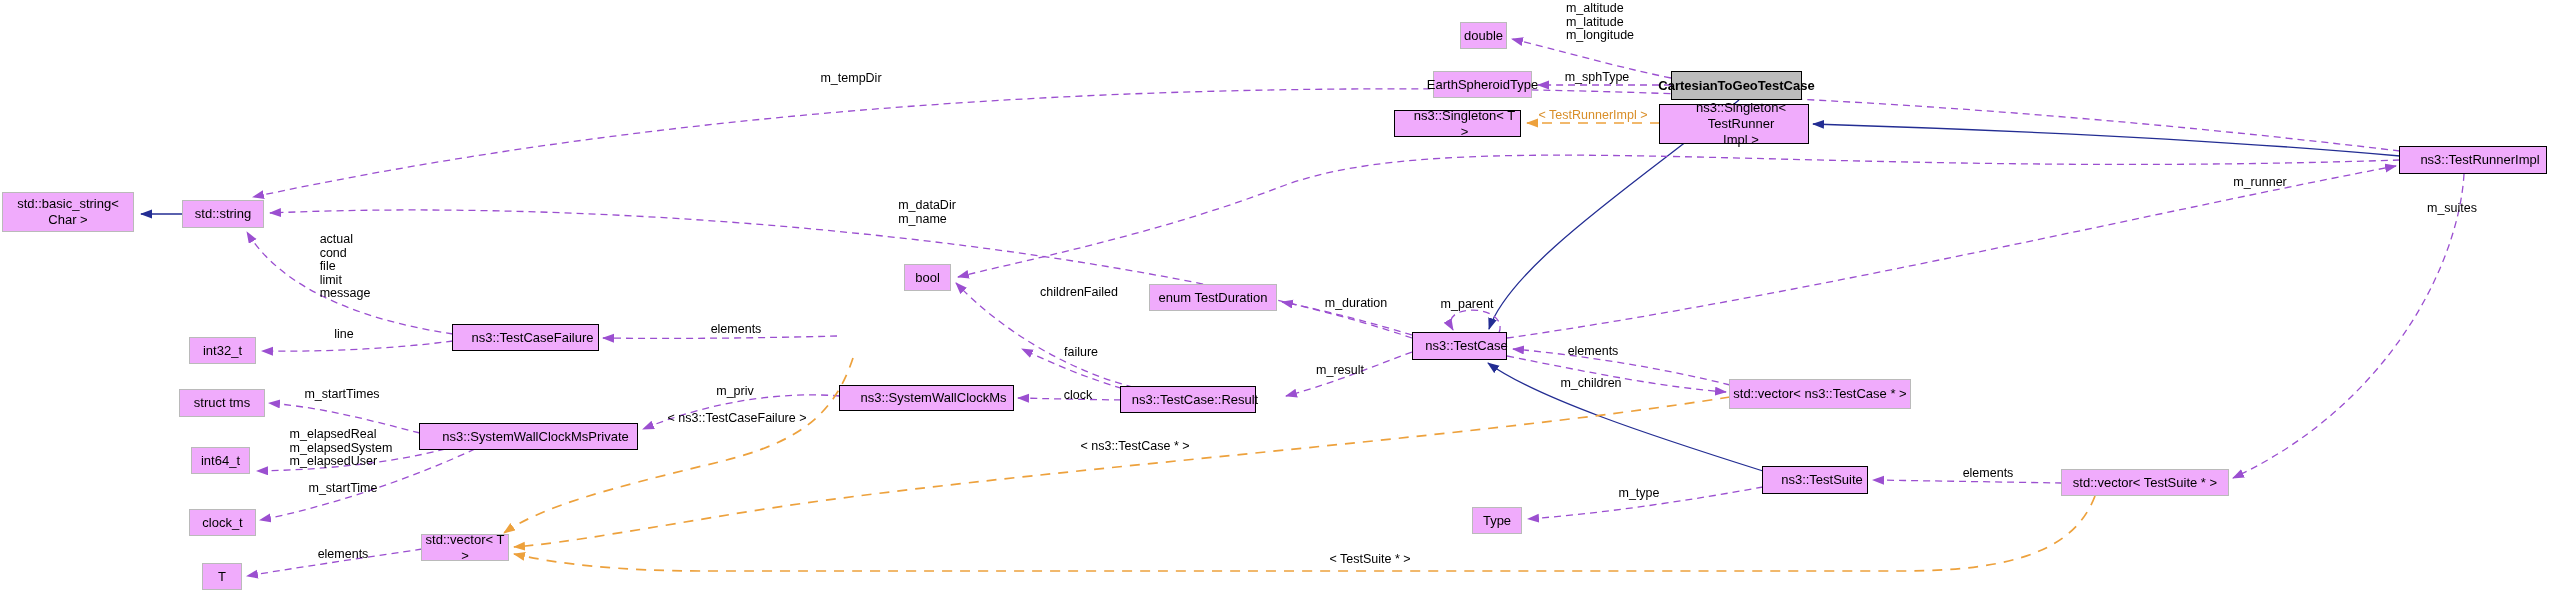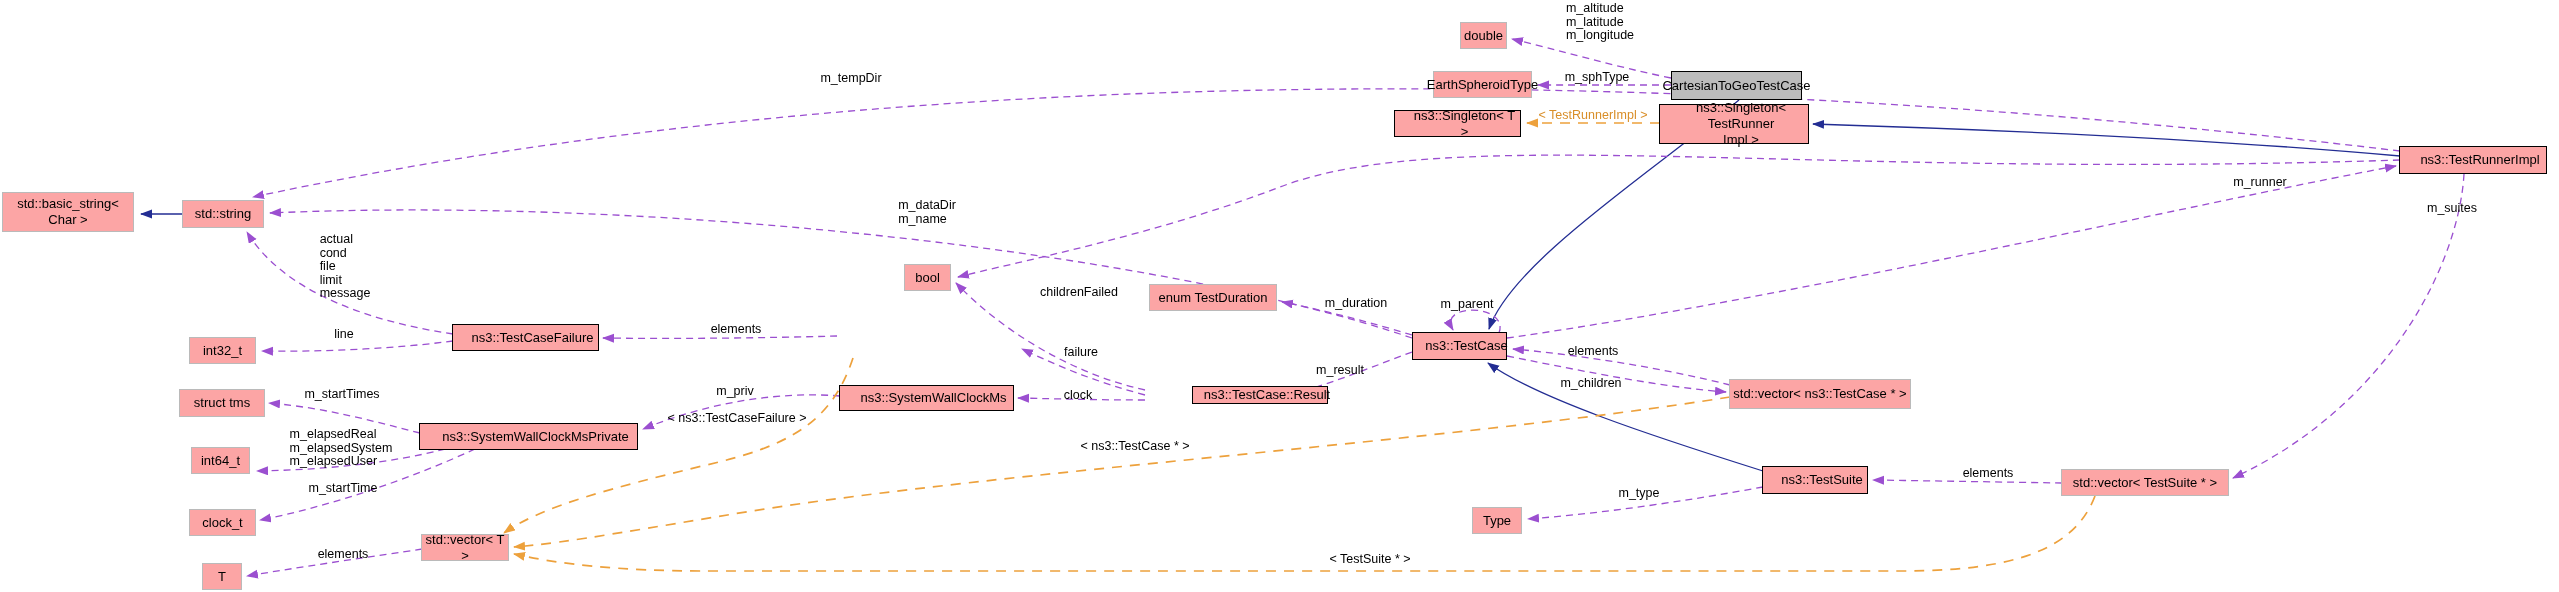--- a/index.html
+++ b/index.html
@@ -1,24 +1,24 @@
 <!DOCTYPE html>
 <html><head>
 <meta charset="utf-8">
 <style>
   html,body{margin:0;padding:0;background:#fff;}
   .canvas{position:relative;width:2559px;height:592px;background:#ffffff;
           font-family:"Liberation Sans",sans-serif;overflow:hidden;color:#000;}
   svg.edges{position:absolute;left:0;top:0;}
   .node{position:absolute;display:flex;align-items:center;justify-content:center;
-        text-align:center;background:#fca5a5;border:1px solid #bababa;
+        text-align:center;background:#f0abfc;border:1px solid #bababa;
         font-size:13px;line-height:16px;white-space:pre-line;box-sizing:border-box;
         padding:0 2px;cursor:pointer;}
   .node.cls{border:1.4px solid #000;padding-left:16px;}
-  .node.hl{background:#bcbcbc;border:1.4px solid #000;}
+  .node.hl{background:#bcbcbc;border:1.4px solid #000;font-weight:bold;}
   .elabel{position:absolute;transform:translateX(-50%);text-align:left;
           font-size:12.5px;line-height:13.5px;white-space:pre-line;}
   .elabel.tplc{color:#d98e28;}
 </style>
 </head>
 <body>
 
 <div class="canvas">
 
   <svg class="edges" width="2559" height="592" viewBox="0 0 2559 592">
@@ -83,21 +83,21 @@
   <div class="node" style="left:1460px;top:22px;width:47px;height:27px">double</div>
   <div class="node" style="left:1433px;top:71px;width:99px;height:27px">EarthSpheroidType</div>
   <div class="node hl" style="left:1671px;top:71px;width:131px;height:29px">CartesianToGeoTestCase</div>
   <div class="node cls" style="left:1394px;top:110px;width:127px;height:27px">ns3::Singleton&lt; T &gt;</div>
   <div class="node cls" style="left:1659px;top:104px;width:150px;height:40px">ns3::Singleton&lt; TestRunner
 Impl &gt;</div>
   <div class="node cls" style="left:2399px;top:146px;width:148px;height:28px">ns3::TestRunnerImpl</div>
   <div class="node" style="left:904px;top:264px;width:47px;height:27px">bool</div>
   <div class="node" style="left:1149px;top:284px;width:128px;height:27px">enum TestDuration</div>
   <div class="node cls" style="left:1412px;top:332px;width:95px;height:28px">ns3::TestCase</div>
-  <div class="node cls" style="left:1192px;top:386px;width:136px;height:18px">ns3::TestCase::Result</div>
+  <div class="node cls" style="left:1120px;top:386px;width:136px;height:27px">ns3::TestCase::Result</div>
   <div class="node cls" style="left:839px;top:385px;width:175px;height:26px">ns3::SystemWallClockMs</div>
   <div class="node cls" style="left:452px;top:324px;width:147px;height:27px">ns3::TestCaseFailure</div>
   <div class="node" style="left:189px;top:337px;width:67px;height:27px">int32_t</div>
   <div class="node" style="left:179px;top:389px;width:86px;height:28px">struct tms</div>
   <div class="node cls" style="left:419px;top:423px;width:219px;height:27px">ns3::SystemWallClockMsPrivate</div>
   <div class="node" style="left:191px;top:447px;width:59px;height:27px">int64_t</div>
   <div class="node" style="left:189px;top:509px;width:67px;height:27px">clock_t</div>
   <div class="node" style="left:202px;top:563px;width:40px;height:27px">T</div>
   <div class="node" style="left:421px;top:534px;width:88px;height:27px">std::vector&lt; T &gt;</div>
   <div class="node" style="left:1729px;top:379px;width:182px;height:30px">std::vector&lt; ns3::TestCase * &gt;</div>

